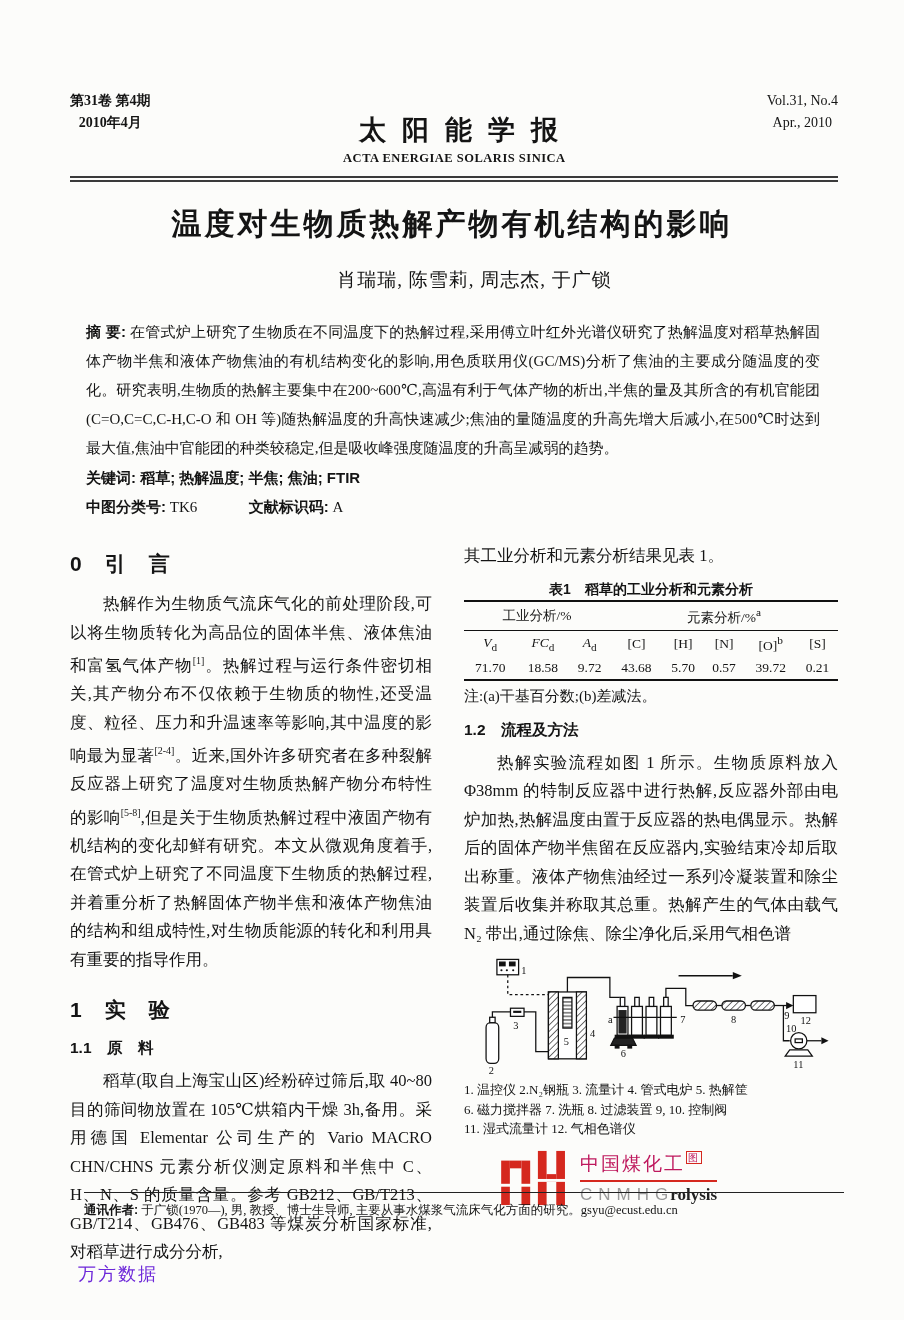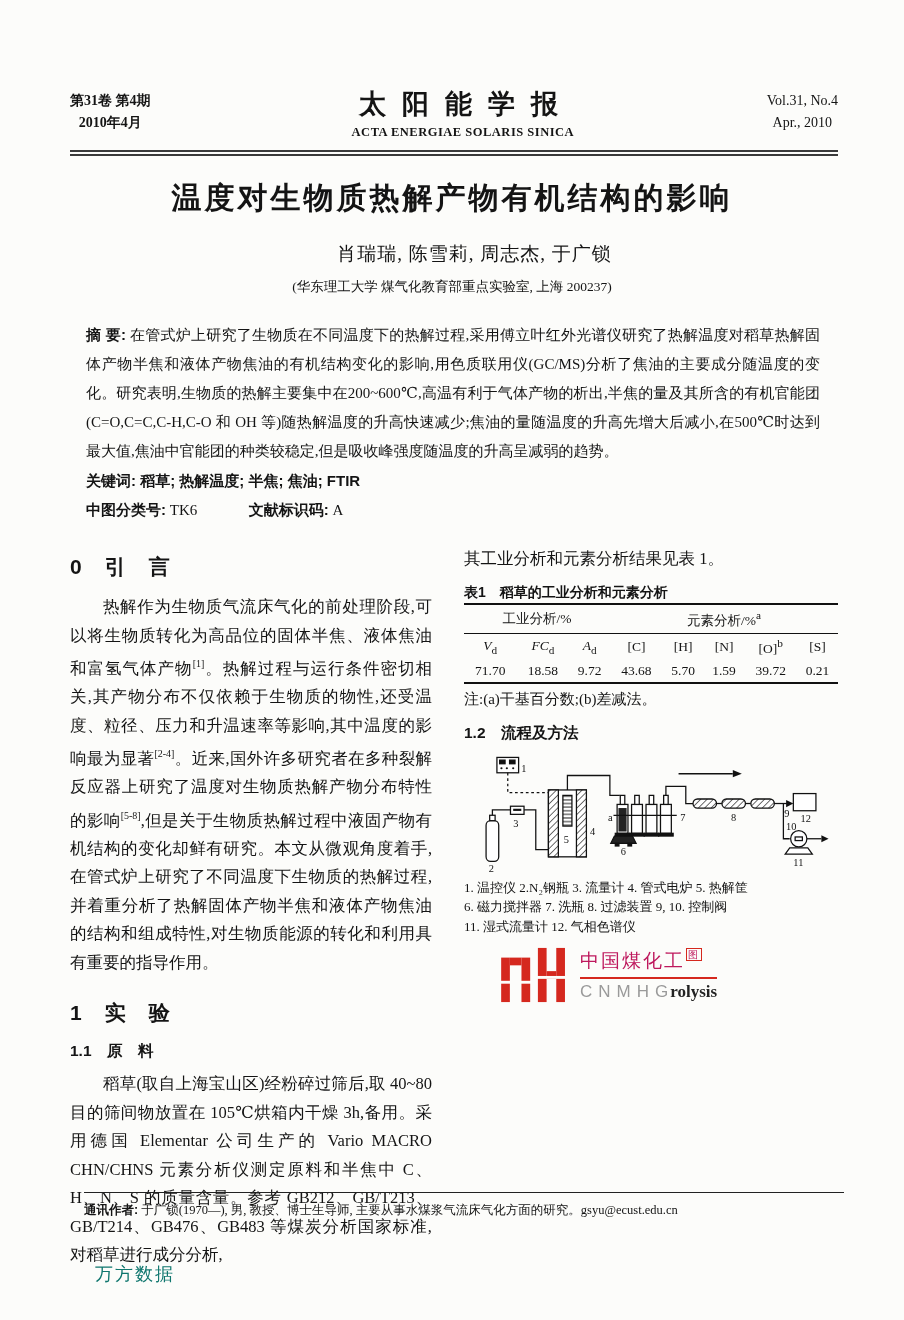--- a/index.html
+++ b/index.html
@@ -3,21 +3,21 @@
 <meta charset="utf-8">
 <style>
   html,body{margin:0;padding:0;background:#e9e9e9;}
   .page{width:904px;height:1320px;margin:0 auto;background:#fcfcfa;position:relative;
         font-family:"Liberation Serif","DejaVu Serif",serif;color:#141414;overflow:hidden;}
 
   
   .hdr{margin:86px 66px 0 70px;display:flex;justify-content:space-between;align-items:flex-start;
        border-bottom:6px double #3a3a3a;padding-bottom:10px;}
   .hdr-left{text-align:center;font-weight:bold;font-size:14px;line-height:22px;padding-top:4px;}
-  .hdr-center{text-align:right;}
+  .hdr-center{text-align:left;margin-top:26px;}
   .hdr-cn{font-size:27px;font-weight:bold;letter-spacing:16px;text-indent:16px;white-space:nowrap;}
   .hdr-en{font-size:12.5px;font-weight:bold;letter-spacing:.5px;margin-top:3px;}
   .hdr-right{text-align:center;font-size:14px;line-height:22px;padding-top:4px;}
 
   .article-no{margin:15px 0 0 70px;font-family:"Liberation Sans","DejaVu Sans",sans-serif;
               font-weight:bold;font-size:14px;}
 
   
   .title{margin-top:22px;text-align:center;font-family:"Liberation Sans","DejaVu Sans",sans-serif;
          font-weight:bold;font-size:30px;letter-spacing:3px;}
@@ -37,21 +37,21 @@
   .col{width:374px;}
   h2.sec{font-family:"Liberation Sans","DejaVu Sans",sans-serif;font-size:21px;font-weight:bold;
          margin:8px 0 12px 0;letter-spacing:1px;}
   h3.sub{font-family:"Liberation Sans","DejaVu Sans",sans-serif;font-size:15.5px;font-weight:bold;
          margin:14px 0 8px 0;}
   .body-p{font-size:16.5px;line-height:28.5px;text-align:justify;text-indent:2em;margin:0;}
   .body-p sup{font-size:10px;}
   .lead-p{font-size:16.5px;line-height:28.5px;text-align:justify;margin:0;}
 
   
-  .tbl-cap-cn{font-family:"Liberation Sans","DejaVu Sans",sans-serif;
+  .tbl-cap-cn{text-align:center;font-family:"Liberation Sans","DejaVu Sans",sans-serif;
               font-weight:bold;font-size:14px;margin-top:8px;line-height:21px;}
   .tbl-cap-en{text-align:center;font-size:12.5px;line-height:18px;margin-bottom:4px;}
   table.t1{width:100%;border-collapse:collapse;border-top:2.5px solid #111;border-bottom:2.5px solid #111;
            font-size:13.5px;}
   table.t1 td{text-align:center;padding:3px 0;}
   table.t1 .grp td{border-bottom:1.5px solid #111;padding:4px 0;}
   table.t1 i{font-style:italic;}
   .tbl-note{font-size:15px;margin-top:5px;line-height:20px;}
 
   
@@ -68,22 +68,22 @@
   .logo-en{color:#9a9a9a;font-family:"Liberation Sans","DejaVu Sans",sans-serif;
            font-size:17px;letter-spacing:6px;margin-top:3px;white-space:nowrap;}
   .logo-ov{color:#222;font-family:"Liberation Serif","DejaVu Serif",serif;font-weight:bold;
            font-size:17px;letter-spacing:0;margin-left:-4px;}
 
   
   .footnote{position:absolute;left:84px;top:1192px;width:760px;border-top:1.5px solid #222;
             padding-top:6px;}
   .footnote .line{font-size:12.5px;line-height:22px;}
   .footnote .lbl{font-size:12.5px;}
-  .wanfang{position:absolute;left:95px;top:1262px;font-family:"Liberation Sans","DejaVu Sans",sans-serif;
-           font-size:18px;letter-spacing:2px;color:#0f766e;}
+  .wanfang{position:absolute;left:78px;top:1262px;font-family:"Liberation Sans","DejaVu Sans",sans-serif;
+           font-size:18px;letter-spacing:2px;color:#6d28d9;}
 </style>
 </head>
 <body>
 
 <div class="page">
 
   <div class="hdr">
     <div class="hdr-left">
       <div>第31卷  第4期</div>
       <div>2010年4月</div>
@@ -94,21 +94,20 @@
     </div>
     <div class="hdr-right">
       <div>Vol.31, No.4</div>
       <div>Apr., 2010</div>
     </div>
   </div>
 
 
   <div class="title">温度对生物质热解产物有机结构的影响</div>
   <div class="authors">肖瑞瑞, 陈雪莉, 周志杰, 于广锁</div>
-  <div class="affil">(华东理工大学 煤气化教育部重点实验室, 上海 200237)</div>
 
   <p class="abs">
     <span class="lbl">摘  要:</span>
     <span>在管式炉上研究了生物质在不同温度下的热解过程,采用傅立叶红外光谱仪研究了热解温度对稻草热解固体产物半焦和液体产物焦油的有机结构变化的影响,用色质联用仪(GC/MS)分析了焦油的主要成分随温度的变化。研究表明,生物质的热解主要集中在200~600℃,高温有利于气体产物的析出,半焦的量及其所含的有机官能团(C=O,C=C,C-H,C-O 和 OH 等)随热解温度的升高快速减少;焦油的量随温度的升高先增大后减小,在500℃时达到最大值,焦油中官能团的种类较稳定,但是吸收峰强度随温度的升高呈减弱的趋势。</span>
   </p>
   <div class="kw">
     <span>关键词:</span>
     <span>稻草; 热解温度; 半焦; 焦油; FTIR</span>
   </div>
   <div class="clc">
@@ -149,29 +148,30 @@
           <td>[N]</td>
           <td><span>[O]</span><sup>b</sup></td>
           <td>[S]</td>
         </tr>
         <tr>
           <td>71.70</td>
           <td>18.58</td>
           <td>9.72</td>
           <td>43.68</td>
           <td>5.70</td>
-          <td>1.59</td>
+          <td>0.57</td>
           <td>39.72</td>
           <td>0.21</td>
         </tr>
       </tbody>
         </table>
       <div class="tbl-note">注:(a)干基百分数;(b)差减法。</div>
 
       <h3 class="sub">1.2　流程及方法</h3>
+      <p class="body-p">热解实验流程如图 1 所示。生物质原料放入Φ38mm 的特制反应器中进行热解,反应器外部由电炉加热,热解温度由置于反应器的热电偶显示。热解后的固体产物半焦留在反应器内,实验结束冷却后取出称重。液体产物焦油经过一系列冷凝装置和除尘装置后收集并称取其总重。热解产生的气体由载气 N₂ 带出,通过除焦、除尘净化后,采用气相色谱</p>
 
       <div class="fig">
         <svg viewBox="0 0 395 135" xmlns="http://www.w3.org/2000/svg">
           <defs>
             <pattern id="hz" width="5" height="5" patternUnits="userSpaceOnUse" patternTransform="rotate(45)">
               <rect width="5" height="5" fill="#fff"></rect>
                 <line x1="0" y1="0" x2="0" y2="5" stroke="#333" stroke-width="1.6"></line>
             </pattern>
             <pattern id="hh" width="4" height="4" patternUnits="userSpaceOnUse">
               <rect width="4" height="4" fill="#fff"></rect>

